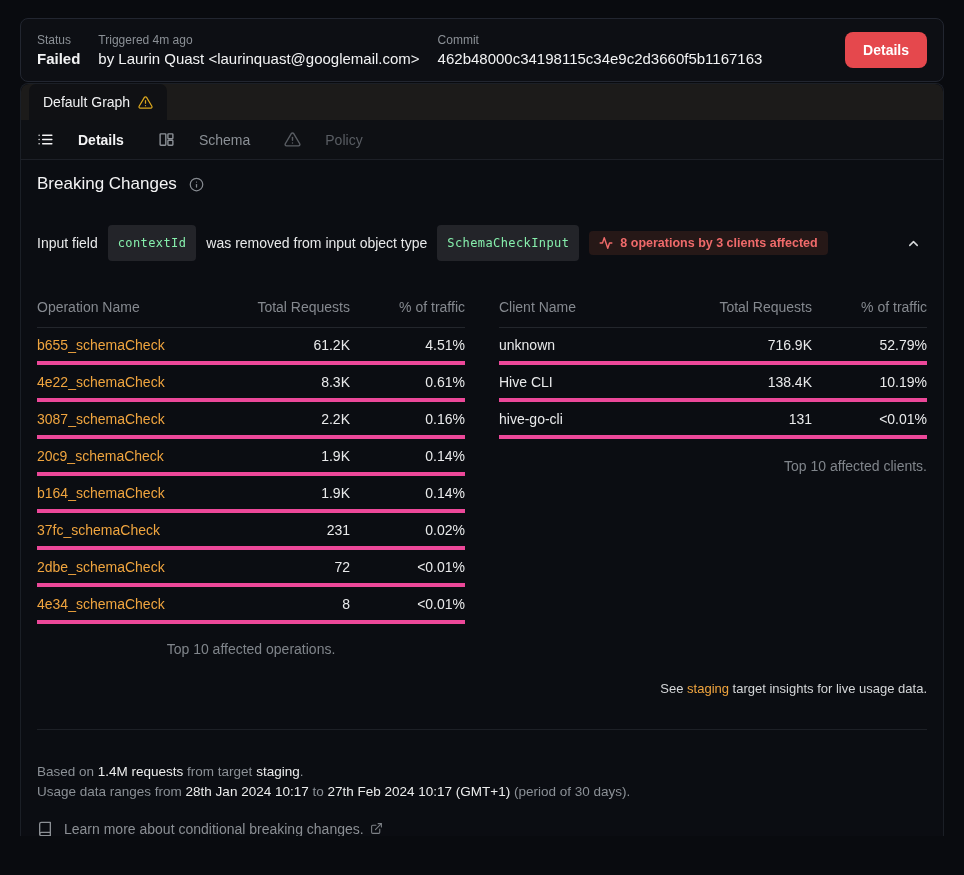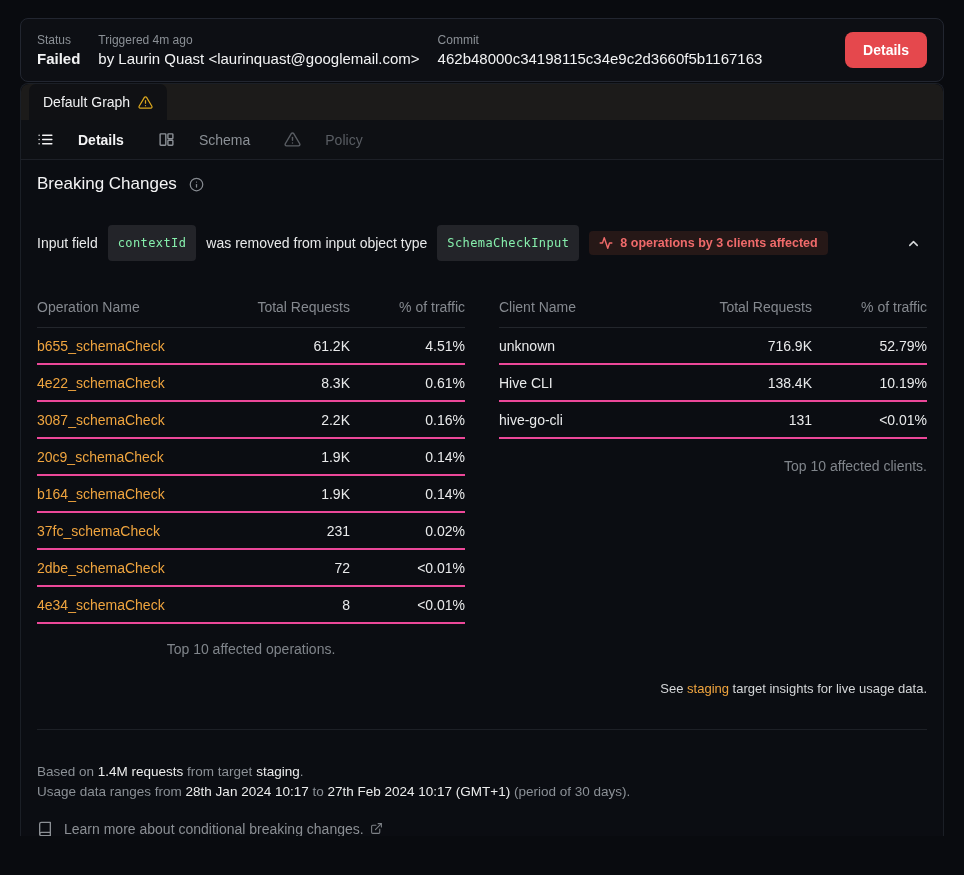--- a/index.html
+++ b/index.html
@@ -141,21 +141,21 @@
     grid-template-columns:1fr 1fr;
     column-gap:34px;
     align-items:start;
   }
   .tbl { width:100%; }
   .trow {
     display:grid;
     grid-template-columns:1fr 140px 115px;
     align-items:center;
     height:37px;
-    border-bottom:2px solid #ec4899;
+    border-bottom:4px solid #ec4899;
     font-size:14px;
   }
   .trow.thead { height:41px; color:#85898f; border-bottom:1px solid #23262c; }
   .trow .c2, .trow .c3 { text-align:right; }
   .trow .c1 { text-align:left; }
   .op-link { color:#f0a53f; cursor:pointer; }
   .cell-white { color:#e9eaeb; }
   .tbl-caption {
     margin-top:17px;
     text-align:center;

